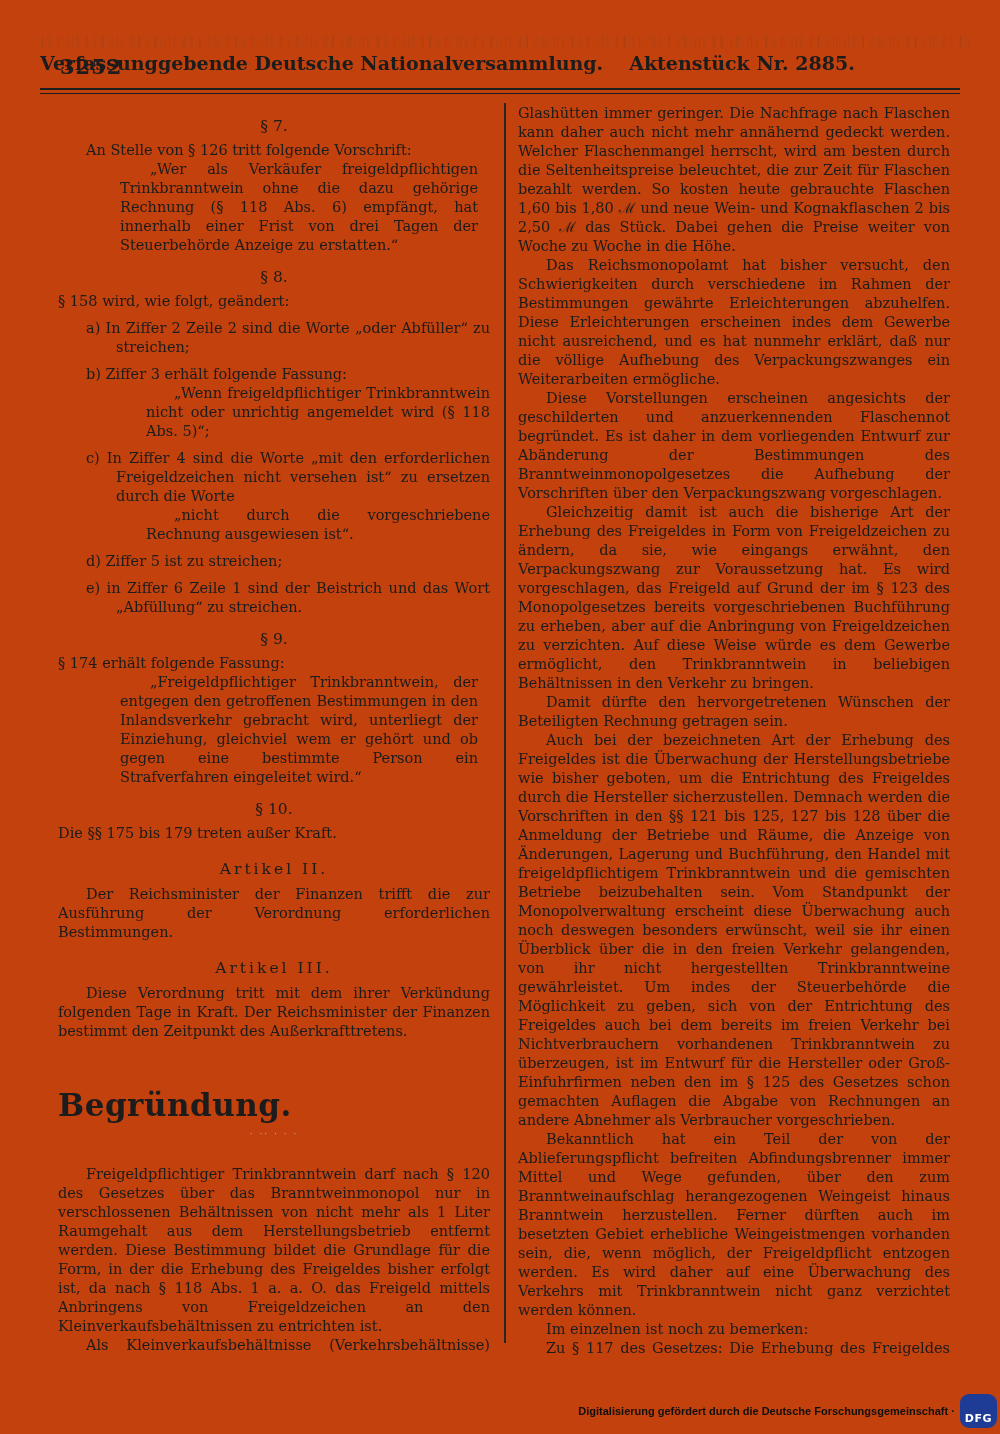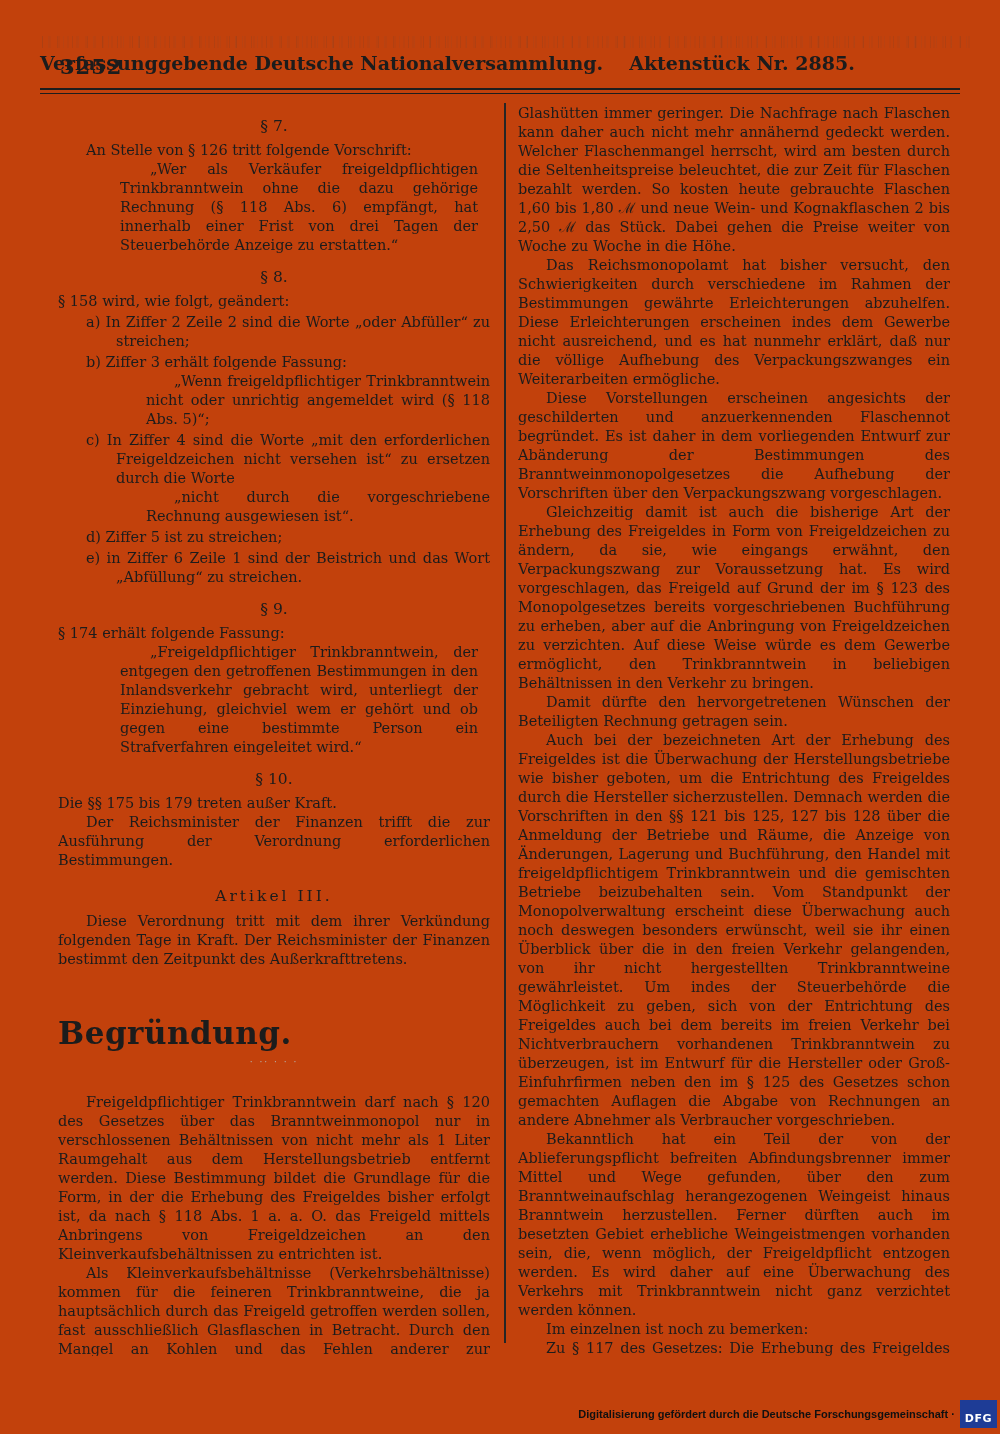--- a/index.html
+++ b/index.html
@@ -52,31 +52,32 @@
   .big-heading {
     text-align:left; font-size:31px; font-weight:bold; letter-spacing:.5px;
     margin:46px 0 6px; line-height:36px; text-indent:0;
   }
   .heading-dots { text-align:center; color:#b5b5b0; font-size:9px; letter-spacing:2px; line-height:10px; margin-bottom:26px; }
   .heading-dots::after { content:"· ·· · · ·"; }
   .p        { margin:0; }
   .p-indent { margin:0; text-indent:28px; }
   .quote    { margin:0 12px 0 62px; text-indent:30px; }
   .quote2   { margin:0 0 0 88px; text-indent:28px; }
-  .li       { margin:2px 0 0 58px; text-indent:-30px; }
+  .li       { margin:8px 0 0 58px; text-indent:-30px; }
   .footer {
     position:absolute; right:3px; bottom:6px;
     display:flex; align-items:center; gap:5px;
     font-family:"Liberation Sans","DejaVu Sans",sans-serif;
     font-size:11px; font-weight:bold; color:#101010;margin-top:40px;
   }
   .dfg-logo {
-    display:inline-block; padding:12px 5px 3px;
+    display:inline-block; padding:18px 5px 3px;
     color:#fff; font-size:11px; font-weight:bold; letter-spacing:.5px;
     font-family:"DejaVu Sans","Liberation Sans",sans-serif;
+    border-radius:9px;
   }
 </style>
 </head>
 <body>
 
 <div class="page">
 
   <div class="scan-noise"></div>
 
   <div class="header">
@@ -102,20 +103,21 @@
       <div class="quote2">„Wenn freigeldpflichtiger Trinkbranntwein nicht oder unrichtig angemeldet wird (§ 118 Abs. 5)“;</div>
       <div class="li">c) In Ziffer 4 sind die Worte „mit den erforderlichen Freigeldzeichen nicht versehen ist“ zu ersetzen durch die Worte</div>
       <div class="quote2">„nicht durch die vorgeschriebene Rechnung ausgewiesen ist“.</div>
       <div class="li">d) Ziffer 5 ist zu streichen;</div>
       <div class="li">e) in Ziffer 6 Zeile 1 sind der Beistrich und das Wort „Abfüllung“ zu streichen.</div>
       <div class="sec-heading">§ 9.</div>
       <div class="p">§ 174 erhält folgende Fassung:</div>
       <div class="quote">„Freigeldpflichtiger Trinkbranntwein, der entgegen den getroffenen Bestimmungen in den Inlandsverkehr gebracht wird, unterliegt der Einziehung, gleichviel wem er gehört und ob gegen eine bestimmte Person ein Strafverfahren eingeleitet wird.“</div>
       <div class="sec-heading">§ 10.</div>
       <div class="p">Die §§ 175 bis 179 treten außer Kraft.</div>
+      <div class="art-heading">Artikel II.</div>
       <div class="p-indent">Der Reichsminister der Finanzen trifft die zur Ausführung der Verordnung erforderlichen Bestimmungen.</div>
       <div class="art-heading">Artikel III.</div>
       <div class="p-indent">Diese Verordnung tritt mit dem ihrer Verkündung folgenden Tage in Kraft. Der Reichsminister der Finanzen bestimmt den Zeitpunkt des Außerkrafttretens.</div>
       <div class="big-heading">Begründung.</div>
       <div class="heading-dots"></div>
       <div class="p-indent">Freigeldpflichtiger Trinkbranntwein darf nach § 120 des Gesetzes über das Branntweinmonopol nur in verschlossenen Behältnissen von nicht mehr als 1 Liter Raumgehalt aus dem Herstellungsbetrieb entfernt werden. Diese Bestimmung bildet die Grundlage für die Form, in der die Erhebung des Freigeldes bisher erfolgt ist, da nach § 118 Abs. 1 a. a. O. das Freigeld mittels Anbringens von Freigeldzeichen an den Kleinverkaufsbehältnissen zu entrichten ist.</div>
       <div class="p-indent">Als Kleinverkaufsbehältnisse (Verkehrsbehältnisse) kommen für die feineren Trinkbranntweine, die ja hauptsächlich durch das Freigeld getroffen werden sollen, fast ausschließlich Glasflaschen in Betracht. Durch den Mangel an Kohlen und das Fehlen anderer zur Herstellung der Flaschen benötigter Rohstoffe wird die Erzeugung der</div>
     </div>
 
     <div class="col col-right">

